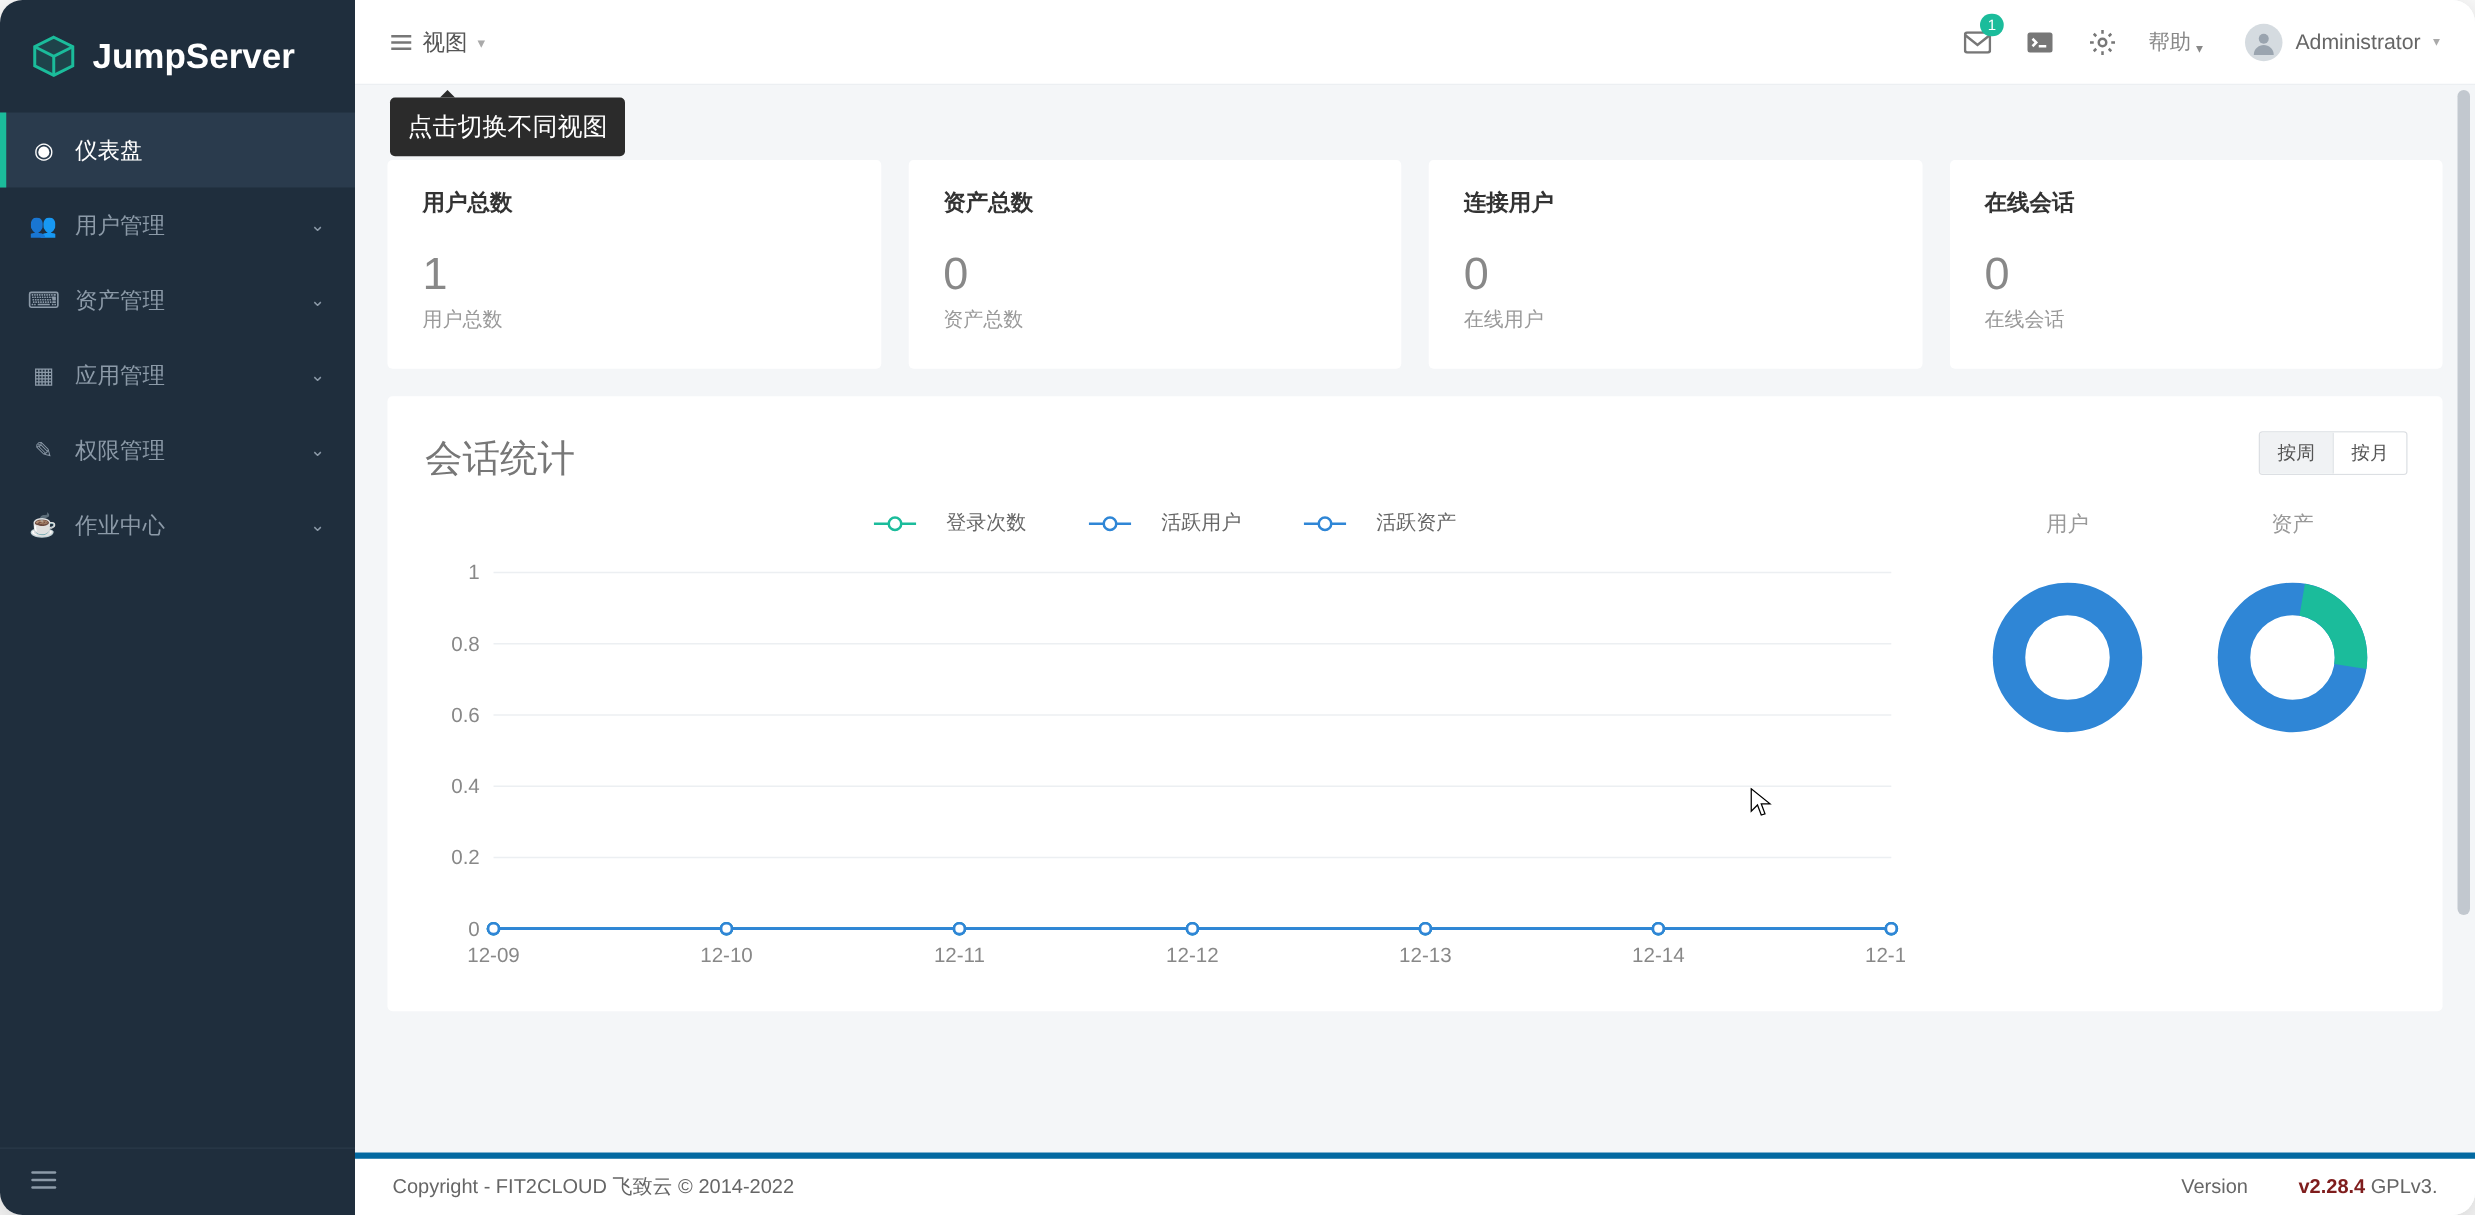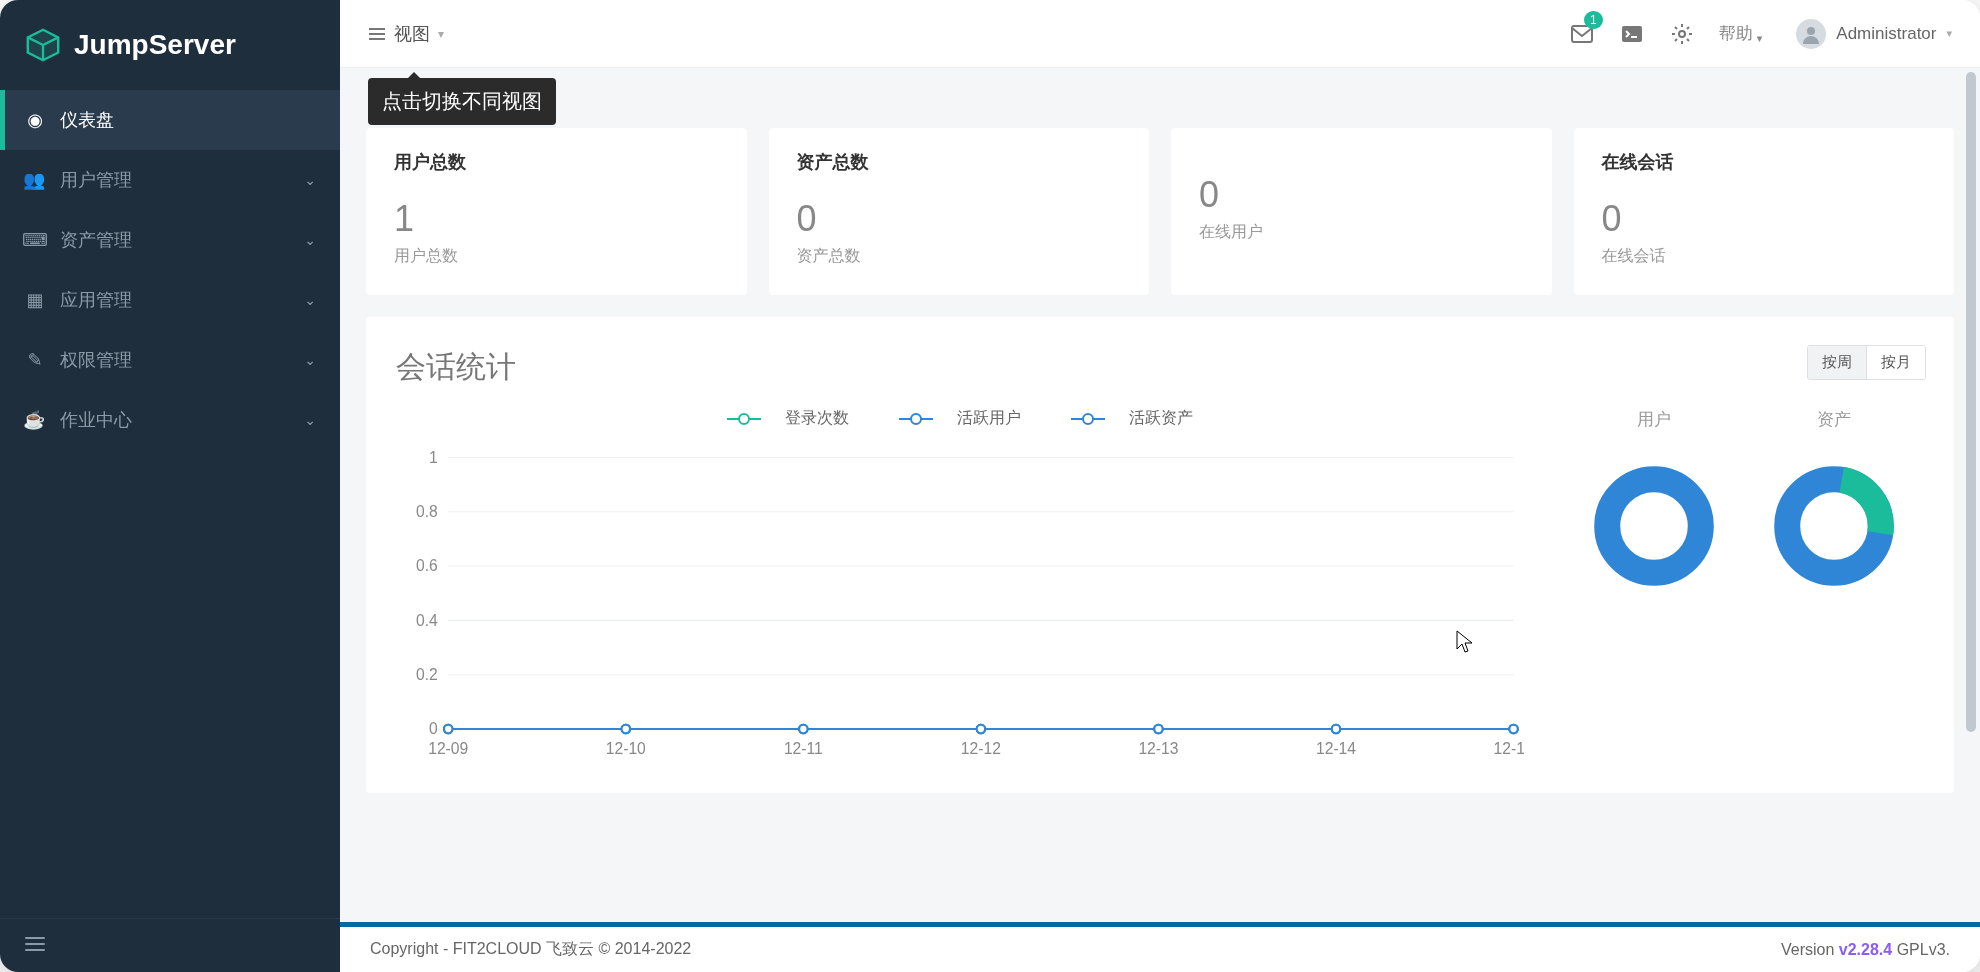--- a/index.html
+++ b/index.html
@@ -1,20 +1,20 @@
 <!DOCTYPE html>
 <html><head>
 <meta charset="utf-8">
 <style>
 * { box-sizing: border-box; margin: 0; padding: 0; }
 body { font-family: -apple-system, "Helvetica Neue", Arial, sans-serif; background: #fff; color: #333; font-size: 14px; }
 .app { display: flex; width: 1980px; height: 972px; border-radius: 18px; overflow: hidden; box-shadow: 0 8px 40px rgba(0,0,0,0.25); margin: 0; background: #fff; }
 
 
-.sidebar { width: 340px; background: #1f2e3d; display: flex; flex-direction: column; flex-shrink: 0; }
+.sidebar { width: 284px; background: #1f2e3d; display: flex; flex-direction: column; flex-shrink: 0; }
 .logo { height: 90px; display: flex; align-items: center; padding: 0 24px; color: #fff; font-size: 28px; font-weight: bold; gap: 12px; }
 .logo svg { width: 38px; height: 38px; }
 .nav-header { padding: 20px 24px; color: #e5e9ef; font-size: 19px; display: flex; align-items: center; gap: 14px; border-bottom: 1px solid #2b3a49; border-top: 1px solid #2b3a49; }
 .nav-item { padding: 18px 24px; color: #8c9aa8; font-size: 18px; display: flex; align-items: center; gap: 14px; cursor: pointer; position: relative; }
 .nav-item.active { background: #2a3b4d; color: #fff; }
 .nav-item.active::before { content: ""; position: absolute; left: 0; top: 0; bottom: 0; width: 5px; background: #1bbc9b; }
 .nav-item .chev { margin-left: auto; font-size: 14px; }
 .nav-icon { width: 22px; display: inline-flex; justify-content: center; }
 .sidebar-footer { margin-top: auto; padding: 16px 24px; border-top: 1px solid #2b3a49; color: #8c9aa8; }
 
@@ -57,21 +57,21 @@
 .chart svg { width: 100%; }
 
 .ratio { width: 360px; flex-shrink: 0; }
 .ratio-title { font-size: 20px; color: #555; font-weight: bold; margin-bottom: 26px; }
 .ratio-labels { display: flex; justify-content: space-around; font-size: 17px; color: #999; margin-bottom: 30px; }
 .donuts { display: flex; justify-content: space-around; }
 .donut svg { width: 130px; height: 130px; }
 
 .footer { height: 50px; background: #fff; display: flex; align-items: center; padding: 0 30px; font-size: 16px; color: #666; border-top: 5px solid #0369a1; }
 .footer .ver { margin-left: auto; }
-.footer .ver b { color: #8b5cf6; }
+.footer .ver b { color: #7f1d1d; margin-left: 36px; }
 
 .scrollbar-track { position: absolute; right: 4px; top: 72px; bottom: 54px; width: 10px; }
 .scrollbar-thumb { position: absolute; right: 0; top: 0; width: 10px; height: 78%; background: #c2c8cf; border-radius: 5px; }
 
 .cursor-fake { position: absolute; left: 1116px; top: 630px; pointer-events: none; z-index: 5; }
 </style>
 </head>
 <body>
 
 <div class="app">
@@ -186,20 +186,21 @@
             <div class="card-title">用户总数</div>
     <div class="card-val">1</div>
     <div class="card-sub">用户总数</div>
           </div>
           <div class="card">
             <div class="card-title">资产总数</div>
     <div class="card-val">0</div>
     <div class="card-sub">资产总数</div>
           </div>
           <div class="card">
+            <div class="card-title">连接用户</div>
     <div class="card-val">0</div>
     <div class="card-sub">在线用户</div>
           </div>
           <div class="card">
             <div class="card-title">在线会话</div>
     <div class="card-val">0</div>
     <div class="card-sub">在线会话</div>
           </div>
         </div>
 

